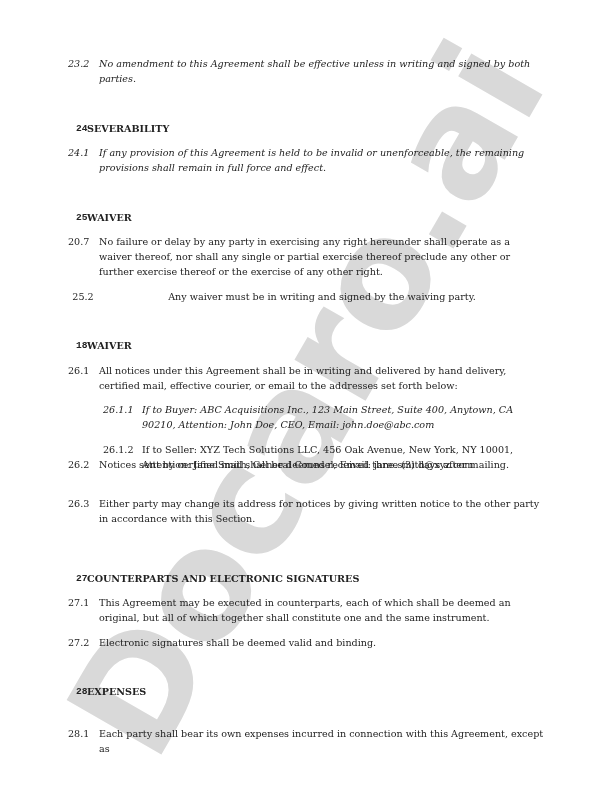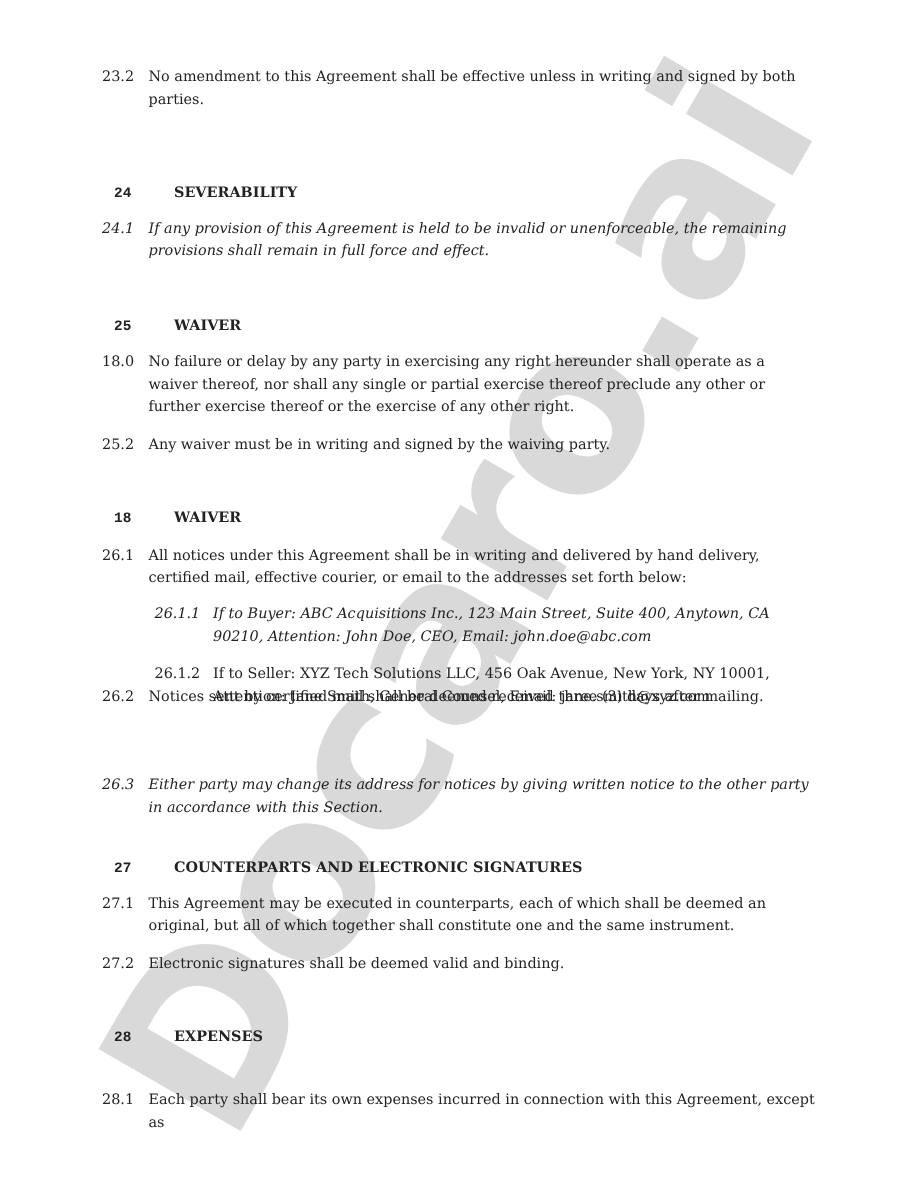--- a/index.html
+++ b/index.html
@@ -81,59 +81,59 @@
       line-height: 15px;
     }
     .heading .hnum {
       position: absolute;
       left: 8px;
       width: 22px;
       font-family: Liberation Mono, monospace;
     }
     .heading .htitle {
       position: absolute;
-      left: 48px;
+      left: 19px;
       white-space: nowrap;
     }
   </style>
 </head>
 <body>
 
 <div class="page">
 
   <div class="watermark">Docaro.ai</div>
 
   <div class="content">
 
-    <div class="clause" style="top:44px;">
+    <div class="clause" style="top:56px;font-style:italic;">
       <span class="num">23.2</span>
       <div class="text">No amendment to this Agreement shall be effective unless in writing and signed by both parties.</div>
     </div>
 
     <div class="heading" style="top:121px;">
       <span class="hnum">24</span>
       <span class="htitle">SEVERABILITY</span>
     </div>
 
     <div class="clause" style="top:145px;font-style:italic;">
       <span class="num">24.1</span>
       <div class="text">If any provision of this Agreement is held to be invalid or unenforceable, the remaining provisions shall remain in full force and effect.</div>
     </div>
 
     <div class="heading" style="top:210px;">
       <span class="hnum">25</span>
       <span class="htitle">WAIVER</span>
     </div>
 
     <div class="clause" style="top:234px;">
-      <span class="num">18.0</span>
+      <span class="num">20.7</span>
       <div class="text">No failure or delay by any party in exercising any right hereunder shall operate as a waiver thereof, nor shall any single or partial exercise thereof preclude any other or further exercise thereof or the exercise of any other right.</div>
     </div>
 
-    <div class="clause" style="top:289px;">
+    <div class="clause" style="top:289px;text-align:center;">
       <span class="num">25.2</span>
       <div class="text">Any waiver must be in writing and signed by the waiving party.</div>
     </div>
 
     <div class="heading" style="top:338px;">
       <span class="hnum">18</span>
       <span class="htitle">WAIVER</span>
     </div>
 
     <div class="clause" style="top:363px;">
@@ -149,21 +149,21 @@
     <div class="sub" style="top:442px;">
       <span class="num">26.1.2</span>
       <div class="text">If to Seller: XYZ Tech Solutions LLC, 456 Oak Avenue, New York, NY 10001, Attention: Jane Smith, General Counsel, Email: jane.smith@xyz.com</div>
     </div>
 
     <div class="clause" style="top:457px;">
       <span class="num">26.2</span>
       <div class="text">Notices sent by certified mail shall be deemed received three (3) days after mailing.</div>
     </div>
 
-    <div class="clause" style="top:516px;font-style:italic;">
+    <div class="clause" style="top:496px;">
       <span class="num">26.3</span>
       <div class="text">Either party may change its address for notices by giving written notice to the other party in accordance with this Section.</div>
     </div>
 
     <div class="heading" style="top:571px;">
       <span class="hnum">27</span>
       <span class="htitle">COUNTERPARTS AND ELECTRONIC SIGNATURES</span>
     </div>
 
     <div class="clause" style="top:595px;">

